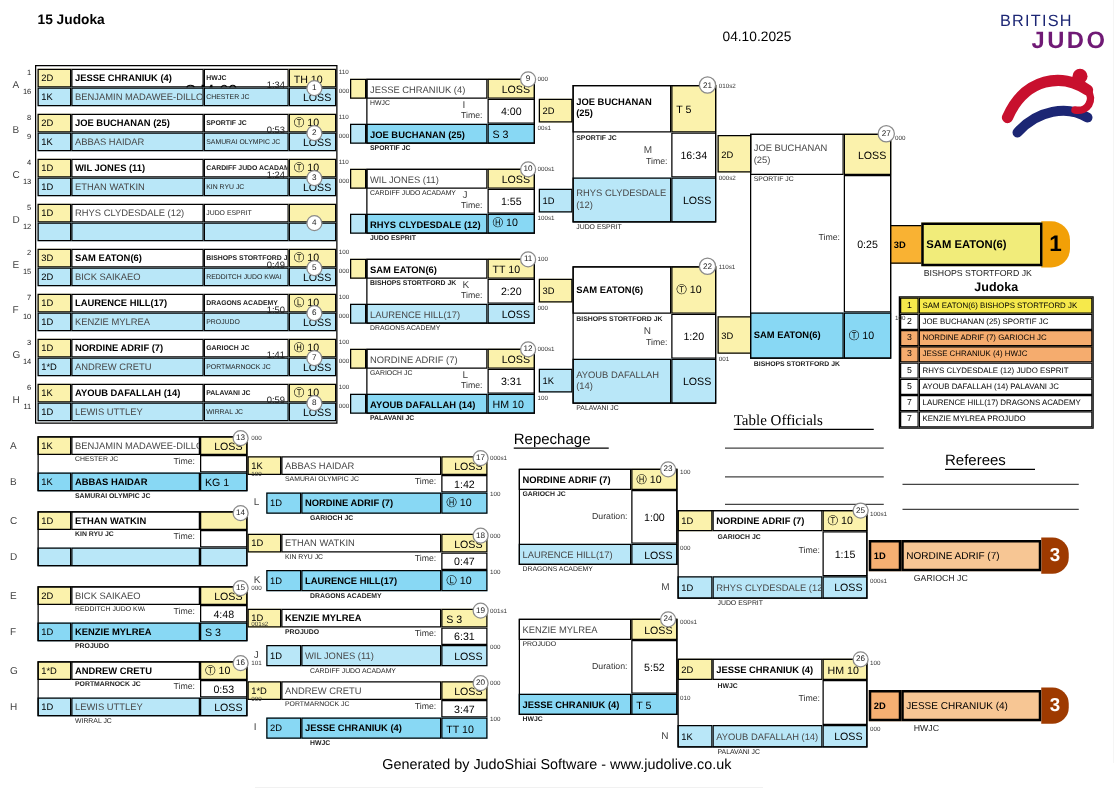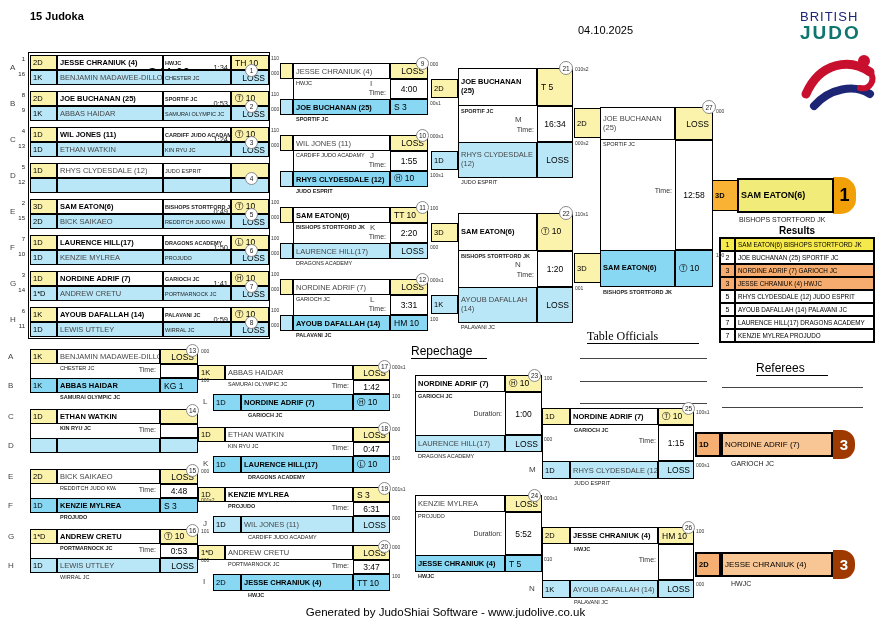--- a/index.html
+++ b/index.html
@@ -24,21 +24,21 @@
   .tbx{font-size:8.5px;display:flex;align-items:center;justify-content:center;background:#fff;}
   .cir{border:1px solid #8a8a8a;border-radius:50%;background:#fff;font-size:6.5px;display:flex;
        align-items:center;justify-content:center;z-index:6;color:#222;}
   .ltr{font-size:8px;color:#444;z-index:4;}
   .sd{font-size:6px;color:#222;text-align:right;}
   .wrp{border:1.5px solid #000;z-index:5;pointer-events:none;background:transparent;}
   .sline{border-top:1px solid #444;}
   .head{font-size:12px;color:#000;border-bottom:1.2px solid #000;padding-bottom:1px;}
   .ttl{font-size:13px;color:#000;}
   .logo-line1{font-size:13px;font-weight:normal;color:#1C2674;letter-spacing:1px;line-height:1;}
-  .logo-line2{font-size:19px;font-weight:bold;color:#0f766e;letter-spacing:2px;line-height:1;}
+  .logo-line2{font-size:19px;font-weight:bold;color:#701a75;letter-spacing:2px;line-height:1;text-align:right;}
 </style>
 </head>
 <body>
 
 <div id="stage">
 
   <div class="abs b" style="left:30px;top:10px;width:90px;height:14px;font-size:11px;">15 Judoka</div>
   <div class="abs ttl" style="left:148px;top:25px;width:120px;height:16px;margin-top:40px;">S M-60</div>
   <div class="abs" style="left:578px;top:24px;width:120px;height:13px;font-size:11px;">04.10.2025</div>
 
@@ -48,21 +48,21 @@
   </div>
   <svg class="abs" style="left:798px;top:52px;" width="84" height="64" viewBox="0 0 84 64" aria-hidden="true">
     <path d="M8 42 C 22 10, 52 6, 72 20" stroke="#C8102E" stroke-width="9" fill="none" stroke-linecap="round"></path>
     <path d="M16 54 C 32 36, 56 32, 72 42" stroke="#1C2674" stroke-width="8" fill="none" stroke-linecap="round"></path>
     <path d="M72 20 C 78 28, 72 38, 62 36" stroke="#C8102E" stroke-width="6" fill="none" stroke-linecap="round"></path>
     <circle cx="66" cy="9" r="6" fill="#C8102E"></circle>
   </svg>
 
   <div class="abs" style="left:31px;top:41px;width:40px;height:10px;font-size:8px;margin-top:16px;">Grade</div>
   <div class="abs head" style="left:411px;top:344px;width:76px;height:15px;">Repechage</div>
-  <div class="abs b" style="left:720px;top:225px;width:154px;height:12px;font-size:10px;text-align:center;">Results</div>
+  <div class="abs b" style="left:720px;top:225px;width:154px;height:12px;font-size:10px;text-align:center;">Judoka</div>
   <div class="abs head" style="left:587px;top:329px;width:112px;height:15px;font-family:Liberation Serif, serif;">Table Officials</div>
   <div class="abs head" style="left:756px;top:361px;width:72px;height:15px;">Referees</div>
 
   <div class="abs sline" style="left:580px;top:358px;width:127px;height:1px;"></div>
   <div class="abs sline" style="left:580px;top:381px;width:127px;height:1px;"></div>
   <div class="abs sline" style="left:580px;top:403px;width:127px;height:1px;"></div>
   <div class="abs sline" style="left:722px;top:387px;width:141px;height:1px;"></div>
   <div class="abs sline" style="left:722px;top:407px;width:141px;height:1px;"></div>
 
   <div class="abs" style="left:0;top:606px;width:891px;height:16px;text-align:center;font-size:11.5px;">Generated by JudoShiai Software - www.judolive.co.uk</div>
@@ -275,21 +275,21 @@
     <div class="abs c nm wrapt cy ls" style="left: 458px; top: 287px; width: 79px; height: 36px;">AYOUB DAFALLAH (14)</div>
     <div class="abs c rs cy rloss" style="left: 537px; top: 287px; width: 36px; height: 36px;">LOSS</div>
     <div class="abs clb" style="left: 461px; top: 324px; width: 95px; height: 8px;">PALAVANI JC</div>
     <div class="abs cir" style="left: 559px; top: 206px; width: 14px; height: 14px;">22</div>
     <div class="abs tny" style="left: 575px; top: 211px; width: 26px; height: 6px;">110s1</div>
     <div class="abs tny" style="left: 575px; top: 285px; width: 26px; height: 6px;">001</div>
     <div class="abs wrp" style="left: 458px; top: 213px; width: 115px; height: 110px;"></div>
     <div class="abs c nm wrapt ls" style="left: 600px; top: 107px; width: 75px; height: 33px;">JOE BUCHANAN (25)</div>
     <div class="abs c yl rs rloss" style="left: 675px; top: 107px; width: 38px; height: 33px;">LOSS</div>
     <div class="abs clb" style="left: 603px; top: 141px; width: 70px; height: 8px;">SPORTIF JC</div>
-    <div class="abs c tbx" style="left: 675px; top: 140px; width: 38px; height: 110px;">12:58</div>
+    <div class="abs c tbx" style="left: 675px; top: 140px; width: 38px; height: 110px;">0:25</div>
     <div class="abs tlb" style="left: 630px; top: 187px; width: 42px; height: 9px;">Time:</div>
     <div class="abs c nm wrapt cw b" style="left: 600px; top: 250px; width: 75px; height: 37px;">SAM EATON(6)</div>
     <div class="abs c cw rs" style="left: 675px; top: 250px; width: 38px; height: 37px;">Ⓣ 10</div>
     <div class="abs clb b" style="left: 603px; top: 289px; width: 110px; height: 8px;">BISHOPS STORTFORD JK</div>
     <div class="abs cir" style="left: 702px; top: 100px; width: 14px; height: 14px;">27</div>
     <div class="abs tny" style="left: 716px; top: 108px; width: 20px; height: 6px;">000</div>
     <div class="abs tny" style="left: 716px; top: 252px; width: 20px; height: 6px;">100</div>
     <div class="abs wrp" style="left: 600px; top: 107px; width: 113px; height: 180px;"></div>
     <div class="abs c nm b" style="left: 712px; top: 180px; width: 26px; height: 31px; background: rgb(249, 178, 51);">3D</div>
     <div class="abs nm b wrapt" style="left: 737px; top: 178px; width: 97px; height: 35px; background: rgb(241, 236, 122); border: 2px solid rgb(0, 0, 0); font-size: 9px; z-index: 5;">SAM EATON(6)</div>

